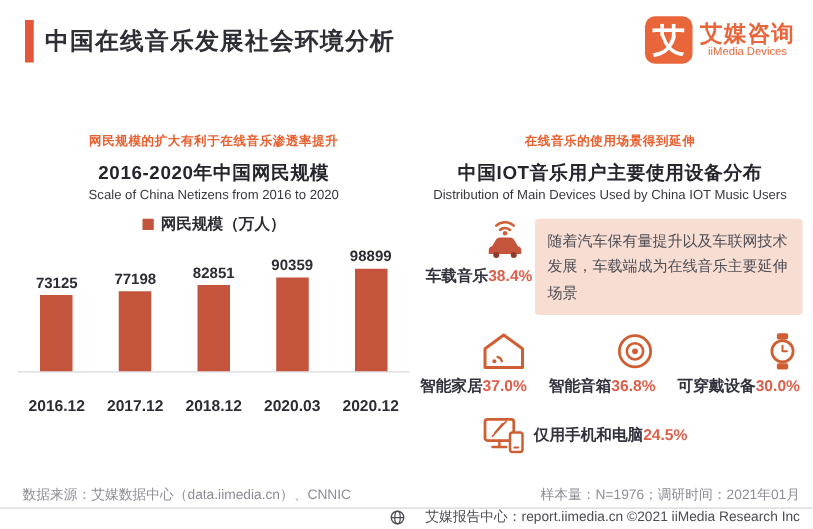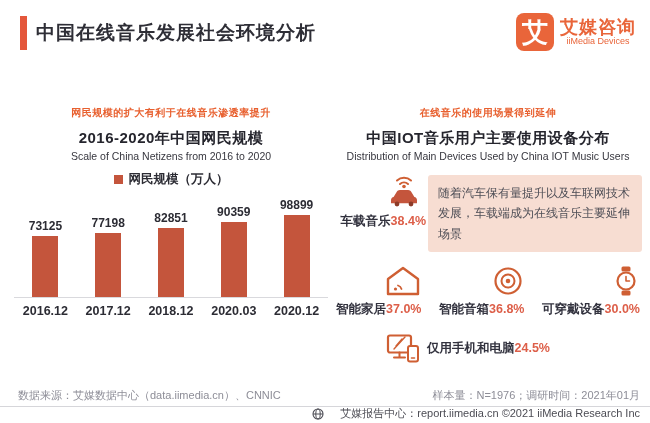--- a/index.html
+++ b/index.html
@@ -28,21 +28,21 @@
   .legend { display:flex; justify-content:center; align-items:center; margin-top:9px; }
   .legend-swatch { width:9px; height:9px; background:#c4553c; margin-right:6px; }
   .legend-label { font-size:12.5px; font-weight:bold; color:#2c2c34; }
 
   
   .chart { margin-top:8px; }
   .chart-cols { display:flex; align-items:flex-end; height:102px; border-bottom:1px solid #d9d9dd; }
   .chart-col { flex:1; display:flex; flex-direction:column; align-items:center; justify-content:flex-end; }
   .bar-value { font-size:12px; font-weight:bold; color:#2c2c34; margin-bottom:3px; }
   .bar { width:26px; }
-  .chart-xlabels { display:flex; margin-top:6px; }
+  .chart-xlabels { display:flex; margin-top:20px; }
   .chart-xlabel { flex:1; text-align:center; font-size:12.5px; font-weight:bold; color:#2c2c34; }
 
   
   .device-row1 { display:flex; margin-top:13px; align-items:flex-start; }
   .device { display:flex; flex-direction:column; align-items:flex-end; }
   .device-caption { font-size:12.5px; margin-top:4px; white-space:nowrap; }
   .device-label { color:#32323e; font-weight:600; }
   .device-value { color:#dd5f49; font-weight:600; }
   .car-device { width:92px; }
   .callout { flex:1; margin-left:2px; background:#f7ddd2; border-radius:3px; padding:8px 10px;

